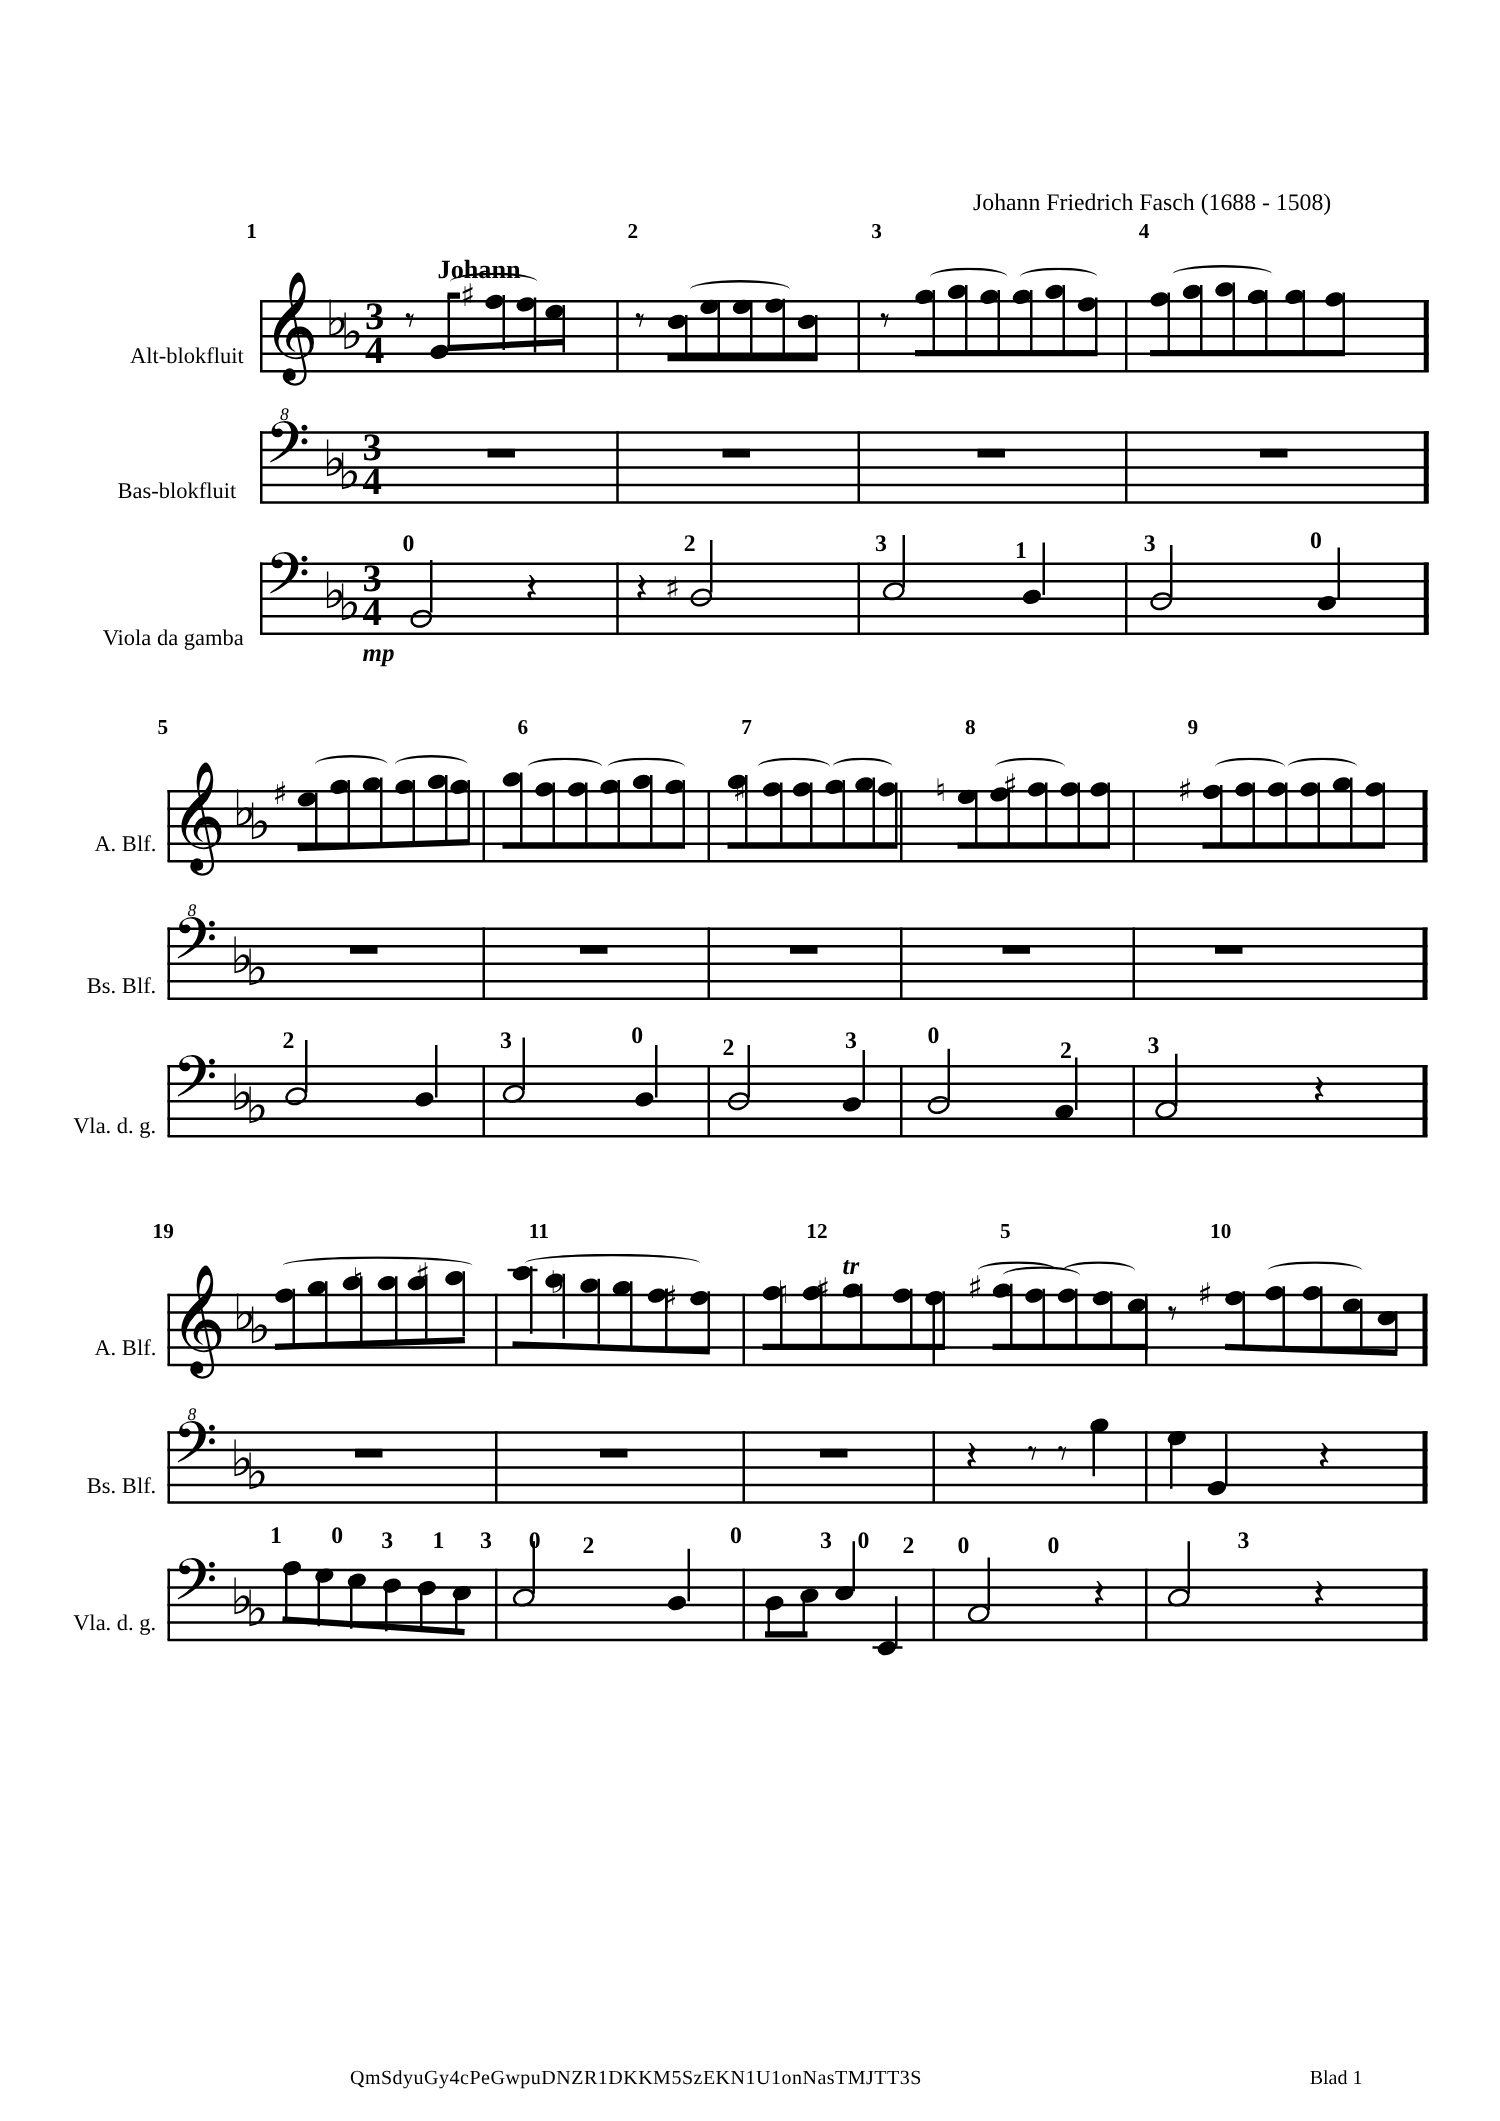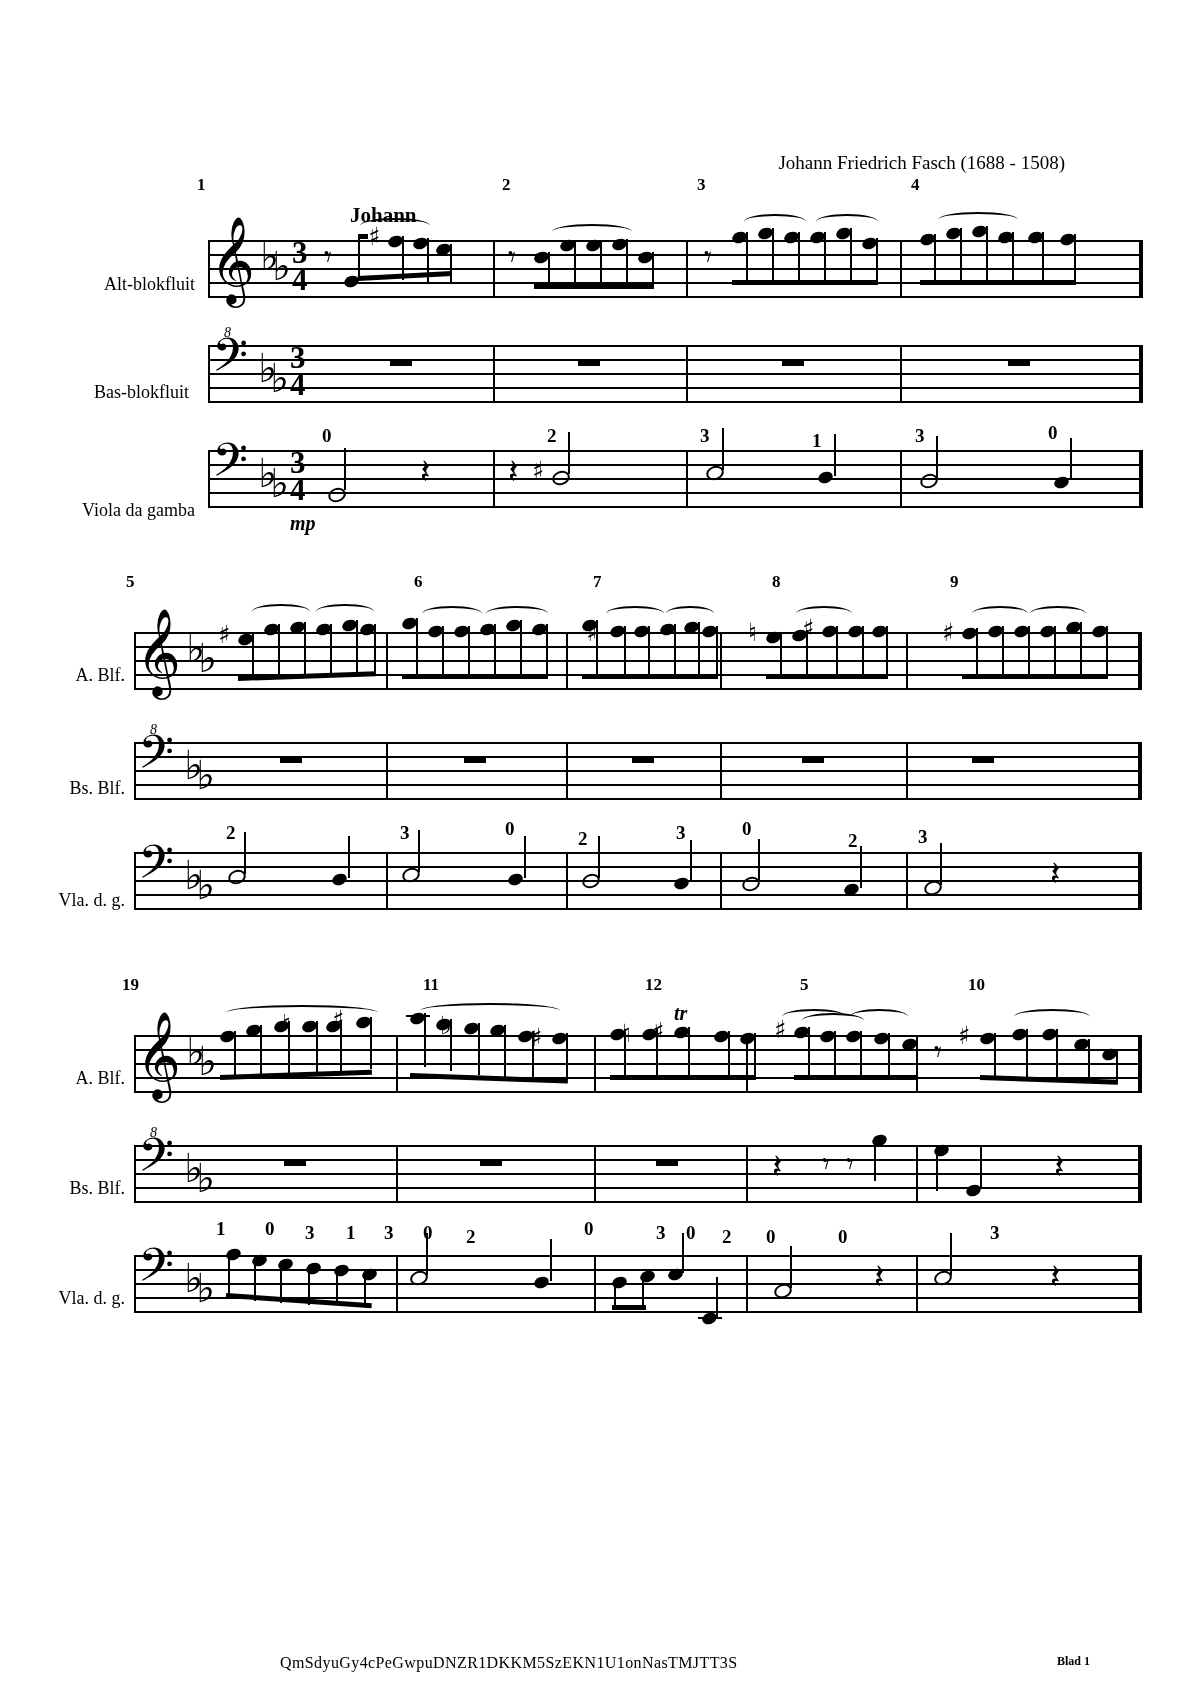--- a/index.html
+++ b/index.html
@@ -76,22 +76,22 @@
   }
   .footer-code {
     position: absolute;
     left: 280px; top: 1654px;
     font-size: 16px;
     letter-spacing: 0.4px;
   }
   .footer-page {
     position: absolute;
     right: 110px; top: 1654px;
-    font-size: 12px;
-    font-weight: bold;
+    font-size: 16px;
+    font-weight: normal;
   }
   
   .system { position: absolute; }
   .staff { position: absolute; }
   .staff-line {
     position: absolute;
     left: 0;
     height: 1.5px;
     background: #000;
   }

